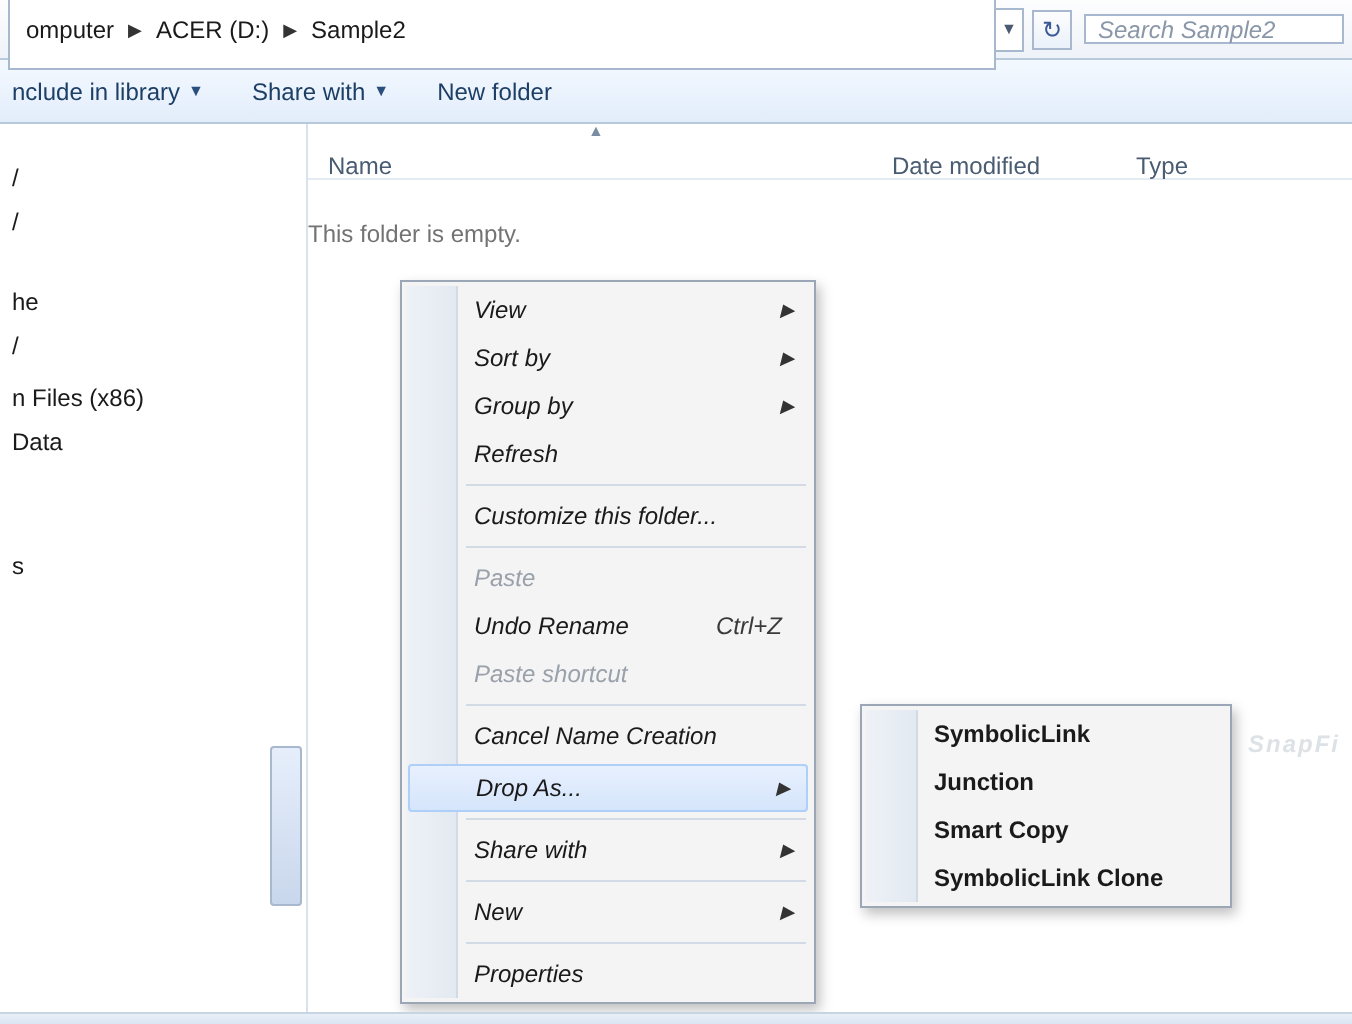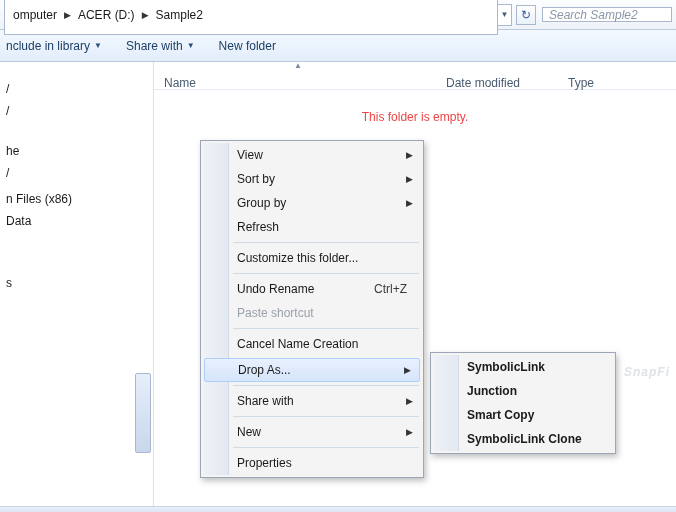--- a/index.html
+++ b/index.html
@@ -24,25 +24,25 @@
 .main { position: absolute; top: 62px; bottom: 6px; left: 0; right: 0; display: flex; }
 .nav { width: 154px; border-right: 1px solid #d9e2ec; padding-top: 16px; padding-left: 6px; color: #1a1a1a; position: relative; }
 .nav .row { height: 22px; display: flex; align-items: center; white-space: nowrap; }
 .nav .scrollbar { position: absolute; right: 2px; top: 70%; width: 16px; height: 80px; background: linear-gradient(#e6eefb,#c9d7ec); border: 1px solid #a7b8cf; border-radius: 2px; }
 .content { flex: 1; position: relative; }
 .cols { height: 28px; display: flex; align-items: center; border-bottom: 1px solid #e4ebf3; color: #4a5c71; gap: 2px; }
 .col { padding: 16px 10px; height: 100%; display: flex; align-items: flex-start; }
 .col.name { width: 280px; position: relative; }
 .col.date { width: 120px; }
 .sort-caret { position: absolute; left: 50%; top: 1px; font-size: 8px; color: #7a8ca2; }
-.empty { position: absolute; top: 48px; width: 100%; text-align: center; color: #ef4444; }
+.empty { position: absolute; top: 48px; width: 100%; color: #737373; }
 
 
 .menu { position: absolute; background: #f4f4f4; border: 1px solid #9ba7b7; box-shadow: 2px 3px 6px rgba(0,0,0,0.25); padding: 2px; }
-.menu.primary { left: 200px; top: 140px; width: 224px; }
+.menu.primary { left: 200px; top: 140px; width: 208px; font-style: italic; }
 .menu.sub { left: 430px; top: 352px; width: 186px; font-weight: bold; }
 .menu .gutter { position: absolute; left: 2px; top: 2px; bottom: 2px; width: 26px; background: linear-gradient(90deg,#eef2f7,#e3e9f1); border-right: 1px solid #d2dae5; }
 .menu-item { position: relative; height: 24px; display: flex; align-items: center; padding-left: 34px; padding-right: 18px; color: #1a1a1a; cursor: default; }
 .menu-item.disabled { color: #9aa1ab; }
 .menu-item.highlight { background: linear-gradient(#e8f0fe,#d5e5fb); border: 1px solid #aecff7; border-radius: 2px; margin: 2px 1px; padding-left: 33px; }
 .menu-item .arrow { position: absolute; right: 8px; font-size: 9px; color: #333; }
 .menu-item .shortcut { position: absolute; right: 14px; color: #3a3a3a; }
 .menu-sep { height: 1px; background: #d2dae5; margin: 3px 2px 3px 30px; position: relative; }
 
 
@@ -130,20 +130,23 @@
       <span class="arrow">▶</span>
     </div>
   <div class="menu-item">
       <span>Refresh</span>
     </div>
   <div class="menu-sep"></div>
   <div class="menu-item">
       <span>Customize this folder...</span>
     </div>
   <div class="menu-sep"></div>
+  <div class="menu-item disabled">
+      <span>Paste</span>
+    </div>
   <div class="menu-item">
       <span>Undo Rename</span>
       <span class="shortcut">Ctrl+Z</span>
     </div>
   <div class="menu-item disabled">
       <span>Paste shortcut</span>
     </div>
   <div class="menu-sep"></div>
   <div class="menu-item">
       <span>Cancel Name Creation</span>

